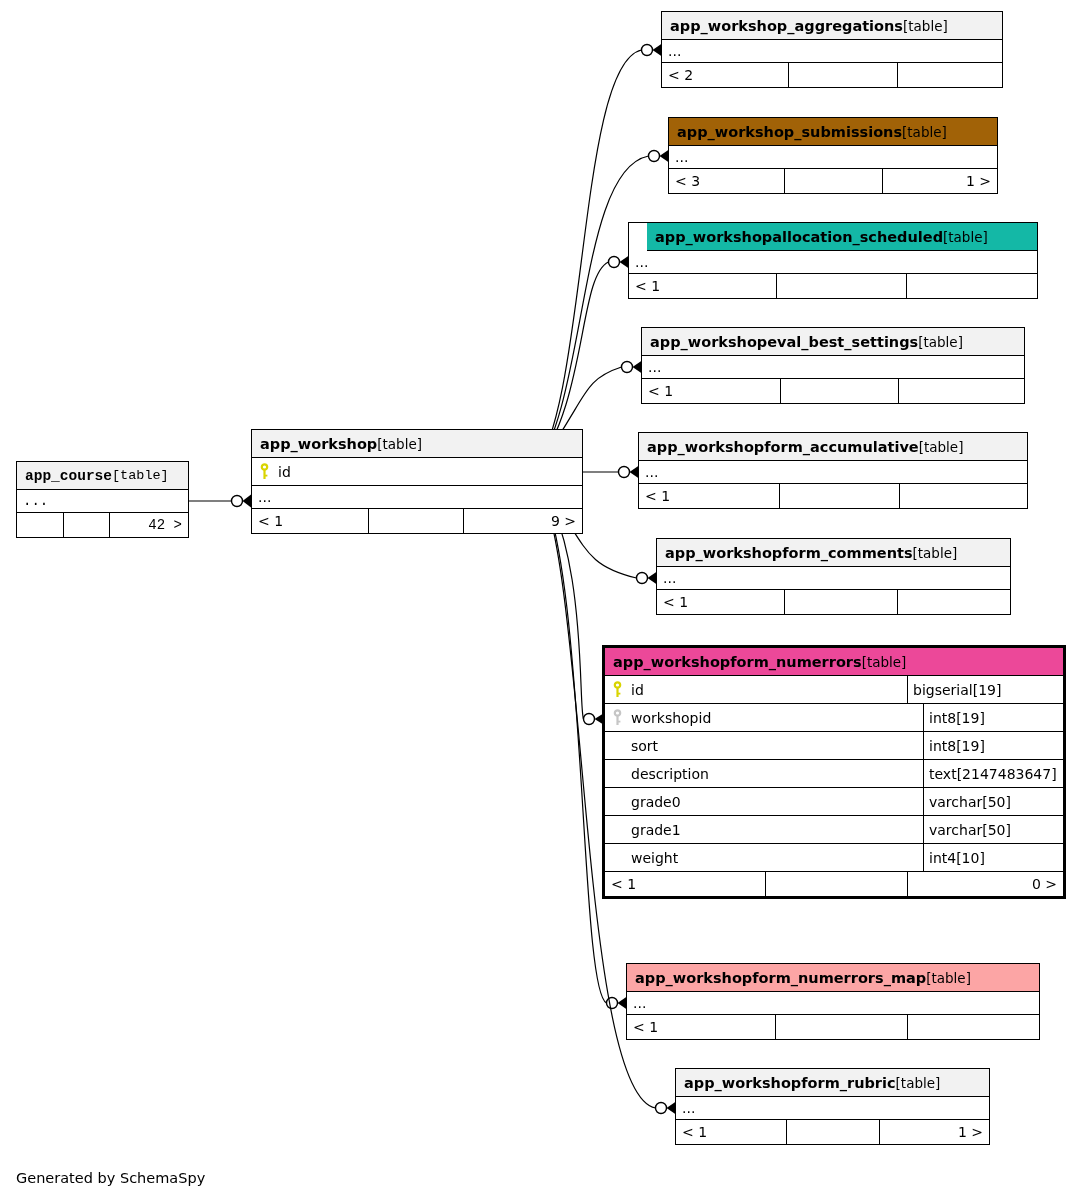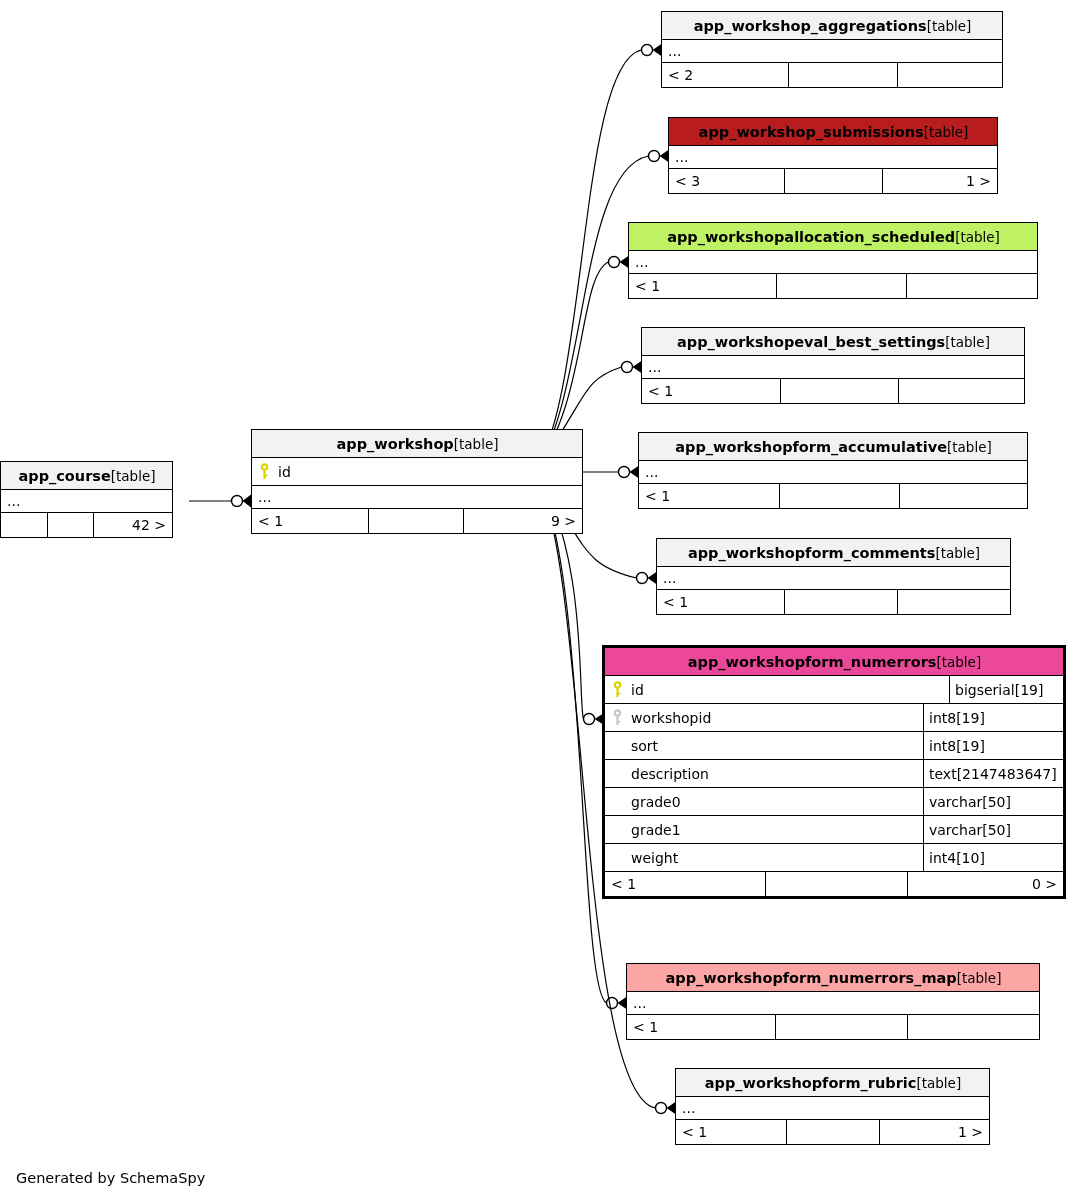--- a/index.html
+++ b/index.html
@@ -4,21 +4,21 @@
 <style>
   html,body{margin:0;padding:0;background:#ffffff;}
   #canvas{position:relative;width:1084px;height:1201px;background:#ffffff;overflow:hidden;
           font-family:"DejaVu Sans","Liberation Sans",sans-serif;color:#000;}
   #rel-svg{position:absolute;left:0;top:0;z-index:0;}
   #tables-layer{position:absolute;left:0;top:0;width:100%;height:100%;z-index:1;pointer-events:none;}
   .table-node{position:absolute;background:#fff;border:1px solid #000;box-sizing:border-box;
               font-size:14px;pointer-events:auto;cursor:pointer;}
   .table-node.emphasized{border-width:3px;}
   .t-header{height:27px;border-bottom:1px solid #000;display:flex;align-items:center;
-            justify-content:center;padding:0 7px 0 8px;box-sizing:content-box;}
+            justify-content:flex-start;padding:0 7px 0 8px;box-sizing:content-box;}
   .t-name{font-weight:bold;font-size:14.5px;white-space:nowrap;}
   .t-badge{font-size:13.5px;white-space:nowrap;}
   .t-row{height:27px;border-bottom:1px solid #000;display:flex;align-items:center;padding:0 0 0 6px;}
   .t-row .icon-slot{width:13px;display:flex;align-items:center;justify-content:center;flex:0 0 13px;margin-right:7px;}
   .t-row .c-name{white-space:nowrap;flex:1 1 auto;}
   .t-row .c-type{flex:0 0 auto;border-left:1px solid #000;height:100%;display:flex;align-items:center;
                  padding-left:5px;box-sizing:border-box;white-space:nowrap;}
   .t-row.ellipsis-row{height:22px;font-size:14px;}
   .t-footer{height:24px;display:flex;align-items:center;}
   .f-cell{height:100%;display:flex;align-items:center;box-sizing:border-box;padding:0 6px;white-space:nowrap;}
@@ -57,21 +57,21 @@
       <path d="M 617.5 1003 L 627 996.5 L 627 1009.5 Z" fill="#000000"></path>
       <path d="M 533 472 C 588 542 578 1094 655.5 1108" fill="none" stroke="#000000" stroke-width="1.2"></path>
       <circle cx="661" cy="1108" r="5.5" fill="#fff" stroke="#000000" stroke-width="1.4"></circle>
       <path d="M 666.5 1108 L 676 1101.5 L 676 1114.5 Z" fill="#000000"></path>
       <path d="M 533 472 L 549 465 L 549 479 Z" fill="#000000"></path>
       <path d="M 189 501 L 231.5 501" fill="none" stroke="#000000" stroke-width="1.2"></path>
       <circle cx="237" cy="501" r="5.5" fill="#fff" stroke="#000000" stroke-width="1.4"></circle>
       <path d="M 242.5 501 L 251 494.5 L 251 507.5 Z" fill="#000000"></path>
     </svg>
   <div id="tables-layer">
-      <div class="table-node" style="left: 0; top: 461px; width: 173px;">
+      <div class="table-node" style="left: 16px; top: 461px; width: 173px; font-family: Liberation Mono, monospace;">
         <div class="t-header" style="background: rgb(242, 242, 242);">
           <span class="t-name">app_course</span>
           <span class="t-badge">[table]</span>
         </div>
         <div class="t-row ellipsis-row">...</div>
         <div class="t-footer">
           <span class="f-cell left" style="width: 27%;"></span>
           <span class="f-cell mid" style="width: 27%;"></span>
           <span class="f-cell right" style="width: 46%;">42 &gt;</span>
         </div>
@@ -104,33 +104,33 @@
           <span class="t-badge">[table]</span>
         </div>
         <div class="t-row ellipsis-row">...</div>
         <div class="t-footer">
           <span class="f-cell left" style="width: 37%;">&lt; 2</span>
           <span class="f-cell mid" style="width: 32%;"></span>
           <span class="f-cell right" style="width: 31%;"></span>
         </div>
       </div>
       <div class="table-node" style="left: 668px; top: 117px; width: 330px;">
-        <div class="t-header" style="background: #b91c1c;">
+        <div class="t-header" style="background: #a16207;">
           <span class="t-name">app_workshop_submissions</span>
           <span class="t-badge">[table]</span>
         </div>
         <div class="t-row ellipsis-row">...</div>
         <div class="t-footer">
           <span class="f-cell left" style="width: 35%;">&lt; 3</span>
           <span class="f-cell mid" style="width: 30%;"></span>
           <span class="f-cell right" style="width: 35%;">1 &gt;</span>
         </div>
       </div>
       <div class="table-node" style="left: 628px; top: 222px; width: 410px;">
-        <div class="t-header" style="background: #bef264;">
+        <div class="t-header" style="background: #14b8a6; margin-left: 18px;">
           <span class="t-name">app_workshopallocation_scheduled</span>
           <span class="t-badge">[table]</span>
         </div>
         <div class="t-row ellipsis-row">...</div>
         <div class="t-footer">
           <span class="f-cell left" style="width: 36%;">&lt; 1</span>
           <span class="f-cell mid" style="width: 32%;"></span>
           <span class="f-cell right" style="width: 32%;"></span>
         </div>
       </div>
@@ -177,21 +177,21 @@
         </div>
         <div class="t-row">
           <span class="icon-slot">
             <svg width="11" height="17" viewBox="0 0 11 17">
               <circle cx="5.5" cy="4" r="2.7" fill="none" stroke="#d9d400" stroke-width="2.2"></circle>
               <line x1="5.5" y1="6.6" x2="5.5" y2="16" stroke="#d9d400" stroke-width="2.2"></line>
               <line x1="5.5" y1="12.6" x2="8.4" y2="12.6" stroke="#d9d400" stroke-width="1.8"></line>
             </svg>
           </span>
           <span class="c-name">id</span>
-          <span class="c-type" style="width: 114px;">bigserial[19]</span>
+          <span class="c-type" style="width: 156px;">bigserial[19]</span>
         </div>
         <div class="t-row">
           <span class="icon-slot">
             <svg width="11" height="17" viewBox="0 0 11 17">
               <circle cx="5.5" cy="4" r="2.7" fill="none" stroke="#c6c6c6" stroke-width="2.2"></circle>
               <line x1="5.5" y1="6.6" x2="5.5" y2="16" stroke="#c6c6c6" stroke-width="2.2"></line>
               <line x1="5.5" y1="12.6" x2="8.4" y2="12.6" stroke="#c6c6c6" stroke-width="1.8"></line>
             </svg>
           </span>
           <span class="c-name">workshopid</span>

